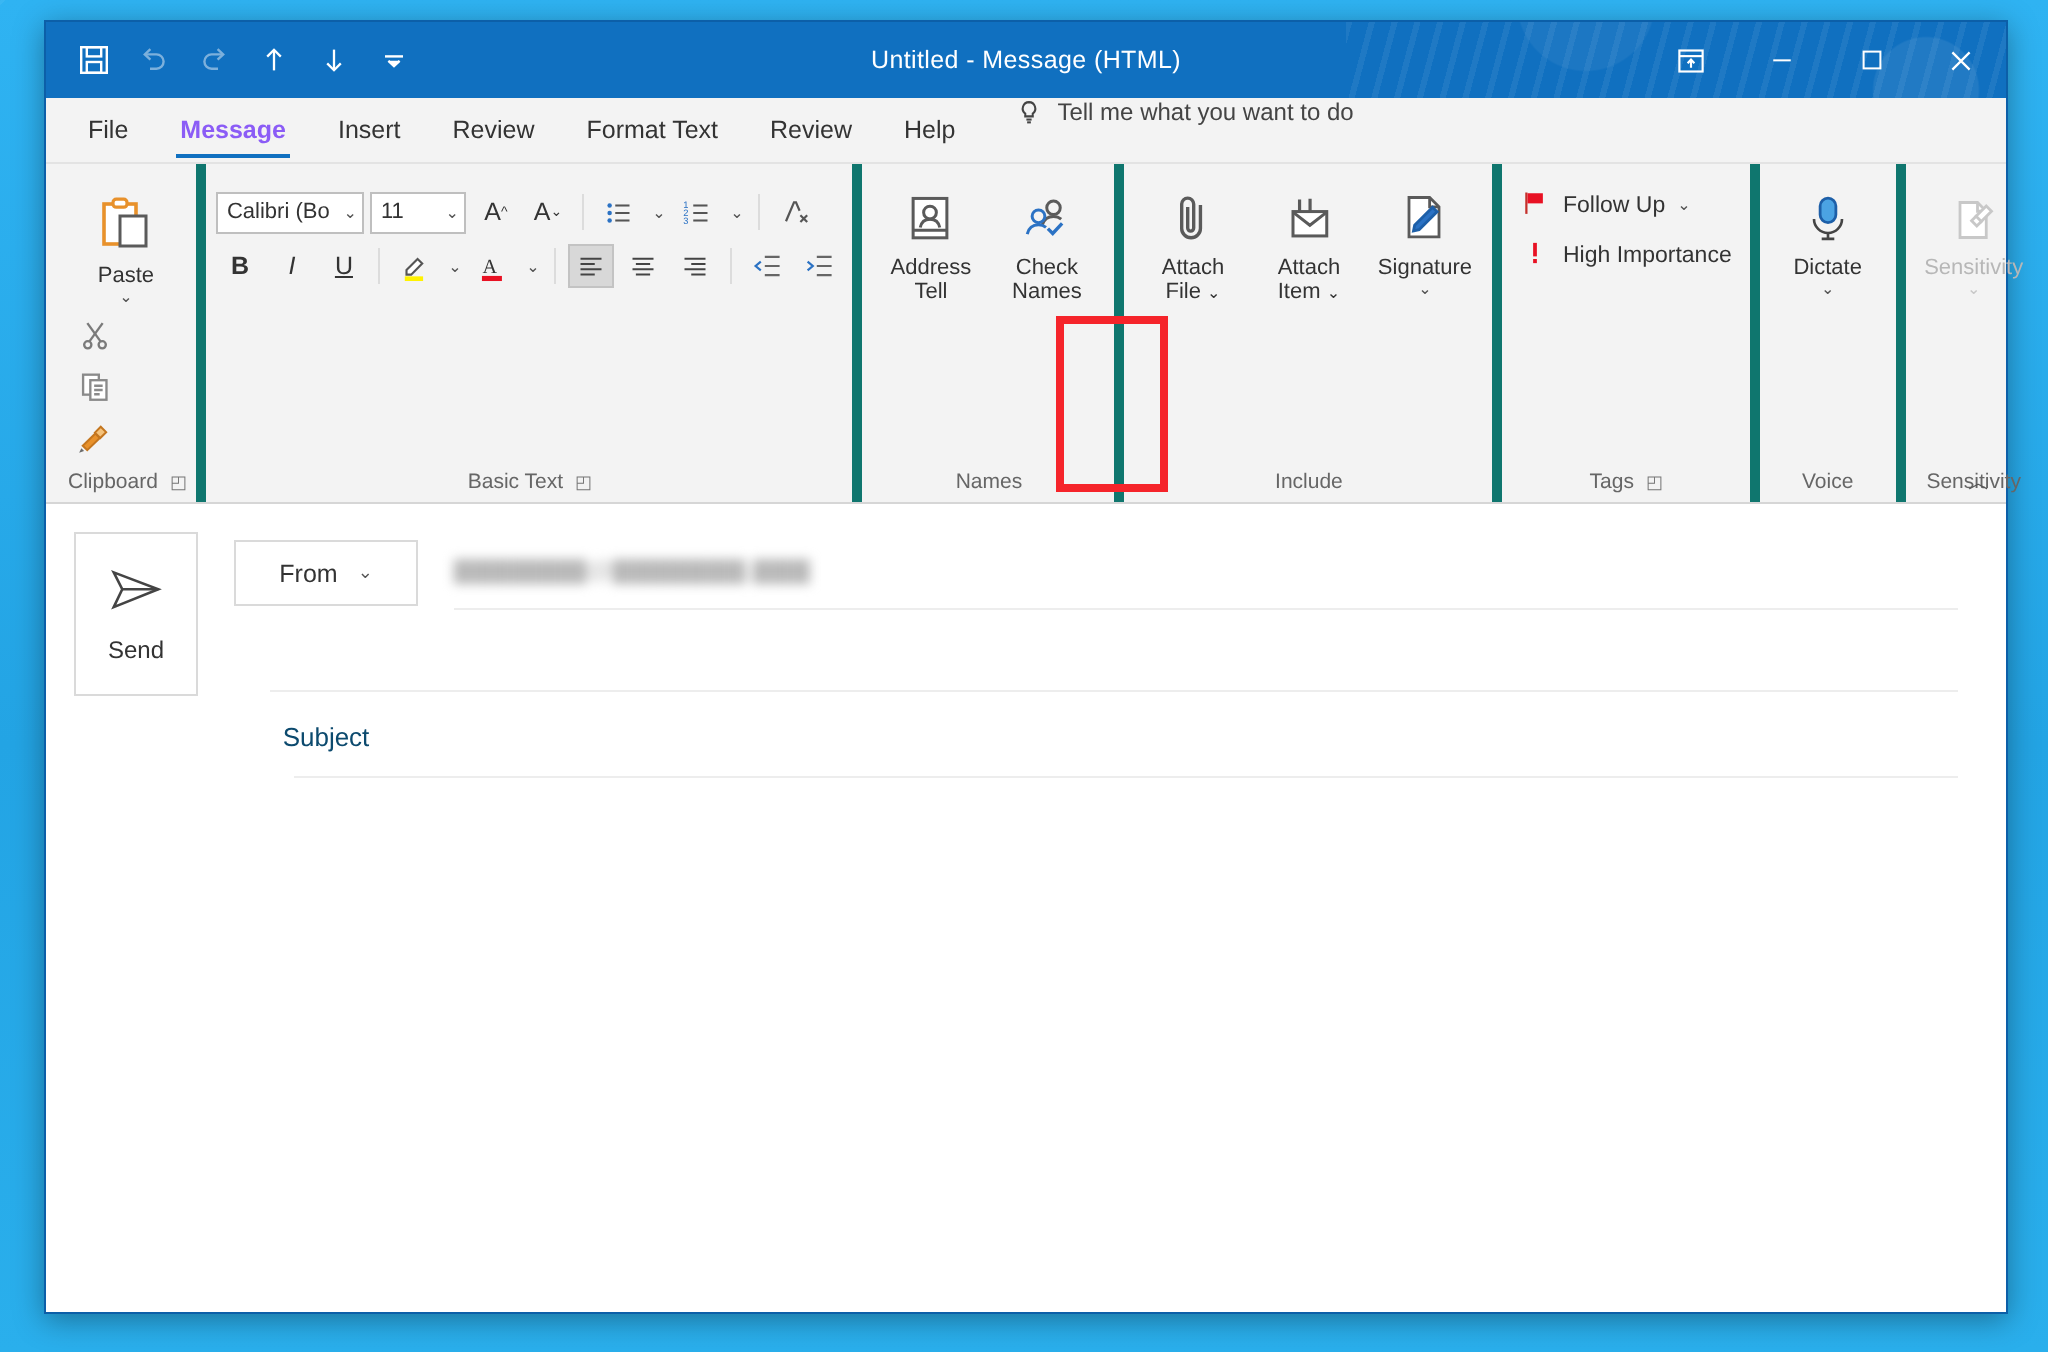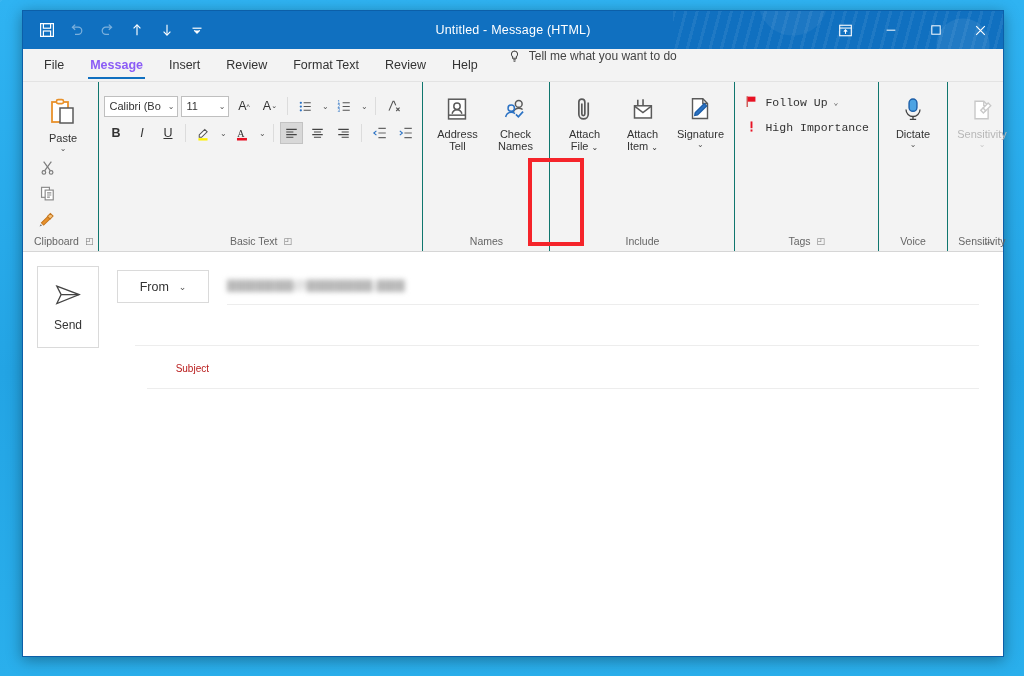--- a/index.html
+++ b/index.html
@@ -71,40 +71,40 @@
   .tellme{display:flex;align-items:flex-start;gap:7px;padding:0 10px 0 16px;font-size:12px;color:#444;}
   
   .ribbon{
     flex:0 0 117px;background:#F3F3F3;display:flex;position:relative;
     border-bottom:1px solid #D6D6D6;padding-left:6px;
   }
   .group{
     display:flex;flex-direction:column;position:relative;
     padding:0 5px;
   }
-  .group + .group{border-left:1px solid #0f766e;align-items:center;}
+  .group + .group{border-left:5px solid #0f766e;align-items:center;}
   .group-body{flex:1;display:flex;align-items:flex-start;padding-top:6px;}
   .group-label{
     height:20px;display:flex;align-items:center;justify-content:center;
     font-size:10.5px;color:#666;position:relative;gap:6px;
   }
   .launcher{font-size:9px;color:#777;line-height:1;}
   
   .bigbtn{
     width:58px;display:flex;flex-direction:column;align-items:center;
     font-size:11px;color:#333;padding-top:3px;text-align:center;line-height:1.12;
   }
   .bigbtn .ico{height:34px;display:flex;align-items:flex-end;justify-content:center;}
   .bigbtn .lbl{margin-top:3px;}
   .caret{font-size:8px;line-height:8px;margin-top:1px;color:#555;}
   .disabled{color:#B7B7B7;}
   
   .smallbtn{
     display:flex;align-items:center;gap:6px;height:25px;font-size:11.5px;color:#333;
-    padding:0 4px;white-space:nowrap;font-family:Liberation Mono, monospace;
+    padding:0 4px;white-space:nowrap;
   }
   
   .clip-wrap{display:flex;padding-top:4px;flex-direction:column;}
   .clip-small{display:flex;flex-direction:column;gap:2px;padding-top:2px;}
   .clip-small div{width:26px;height:24px;display:flex;align-items:center;justify-content:center;}
   
   .bt-rows{display:flex;flex-direction:column;gap:5px;padding-top:7px;}
   .bt-row{display:flex;align-items:center;gap:3px;}
   .combo{
     height:21px;border:1px solid #BFBFBF;background:#fff;display:flex;align-items:center;
@@ -142,21 +142,21 @@
   .fval{
     flex:1;margin-left:18px;height:33px;display:flex;align-items:center;
     border-bottom:1px solid #EDEDED;font-size:12.5px;color:#333;padding-bottom:2px;
   }
   .blurred{
     color:#b9b9b9;filter:blur(2.6px);font-size:12px;letter-spacing:.3px;
     user-select:none;
   }
   .subject-row{display:flex;align-items:center;height:40px;}
   .subject-lbl{
-    width:92px;text-align:right;font-size:10px;color:#b91c1c;
+    width:92px;text-align:center;font-size:13px;color:#0c4a6e;
   }
   .subject-val{flex:1;margin-left:18px;height:30px;}
   .compose-divider{height:1px;background:#EDEDED;margin:0 24px 0 124px;}
   .body-area{flex:1;background:#fff;}
 </style>
 </head>
 <body>
 
 <div id="desktop"></div>
 

